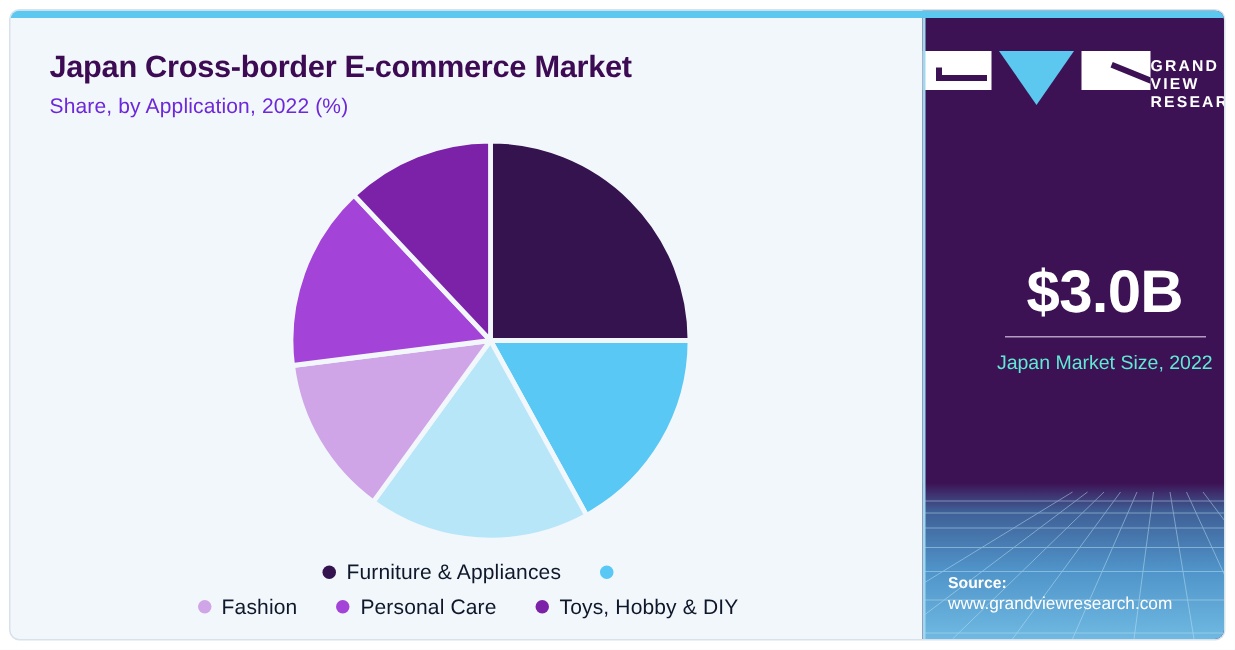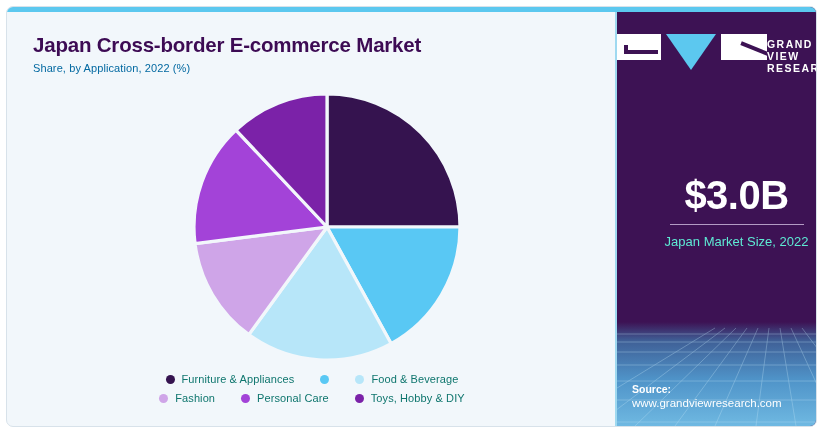--- a/index.html
+++ b/index.html
@@ -57,22 +57,22 @@
   .chart-title {
     margin: 0;
     font-size: 20.5px;
     font-weight: bold;
     color: #3d0b54;
     letter-spacing: -0.2px;
     line-height: 1.15;
   }
   .chart-subtitle {
     margin: 5px 0 0 0;
-    font-size: 11px;
-    color: #0369a1;
+    font-size: 14px;
+    color: #6d28d9;
     font-weight: normal;
     letter-spacing: 0.1px;
   }
   
   .pie-wrap {
     position: absolute;
     left: 185px;
     top: 85px;
     width: 270px;
     height: 270px;
@@ -108,22 +108,22 @@
     gap: 7px;
     white-space: nowrap;
   }
   .legend-dot {
     width: 9px;
     height: 9px;
     border-radius: 50%;
     flex: 0 0 auto;
   }
   .legend-label {
-    font-size: 11px;
-    color: #0f766e;
+    font-size: 14px;
+    color: #0f172a;
     letter-spacing: 0.1px;
   }
   
   .right-pane {
     position: absolute;
     right: 0;
     top: 0;
     width: 201px;
     height: 100%;
     background: #3d1254;
@@ -294,24 +294,20 @@
       </div>
 
       <div class="legend">
         <div class="legend-row" id="legend-row-1">
             <div class="legend-item">
               <span class="legend-dot" style="background: rgb(53, 19, 79);"></span>
               <span class="legend-label">Furniture &amp; Appliances</span>
             </div>
             <div class="legend-item">
               <span class="legend-dot" style="background: rgb(89, 200, 244);"></span>
-            </div>
-            <div class="legend-item">
-              <span class="legend-dot" style="background: rgb(183, 230, 249);"></span>
-              <span class="legend-label">Food &amp; Beverage</span>
             </div>
           </div>
         <div class="legend-row" id="legend-row-2">
             <div class="legend-item">
               <span class="legend-dot" style="background: rgb(207, 165, 232);"></span>
               <span class="legend-label">Fashion</span>
             </div>
             <div class="legend-item">
               <span class="legend-dot" style="background: rgb(163, 67, 216);"></span>
               <span class="legend-label">Personal Care</span>

